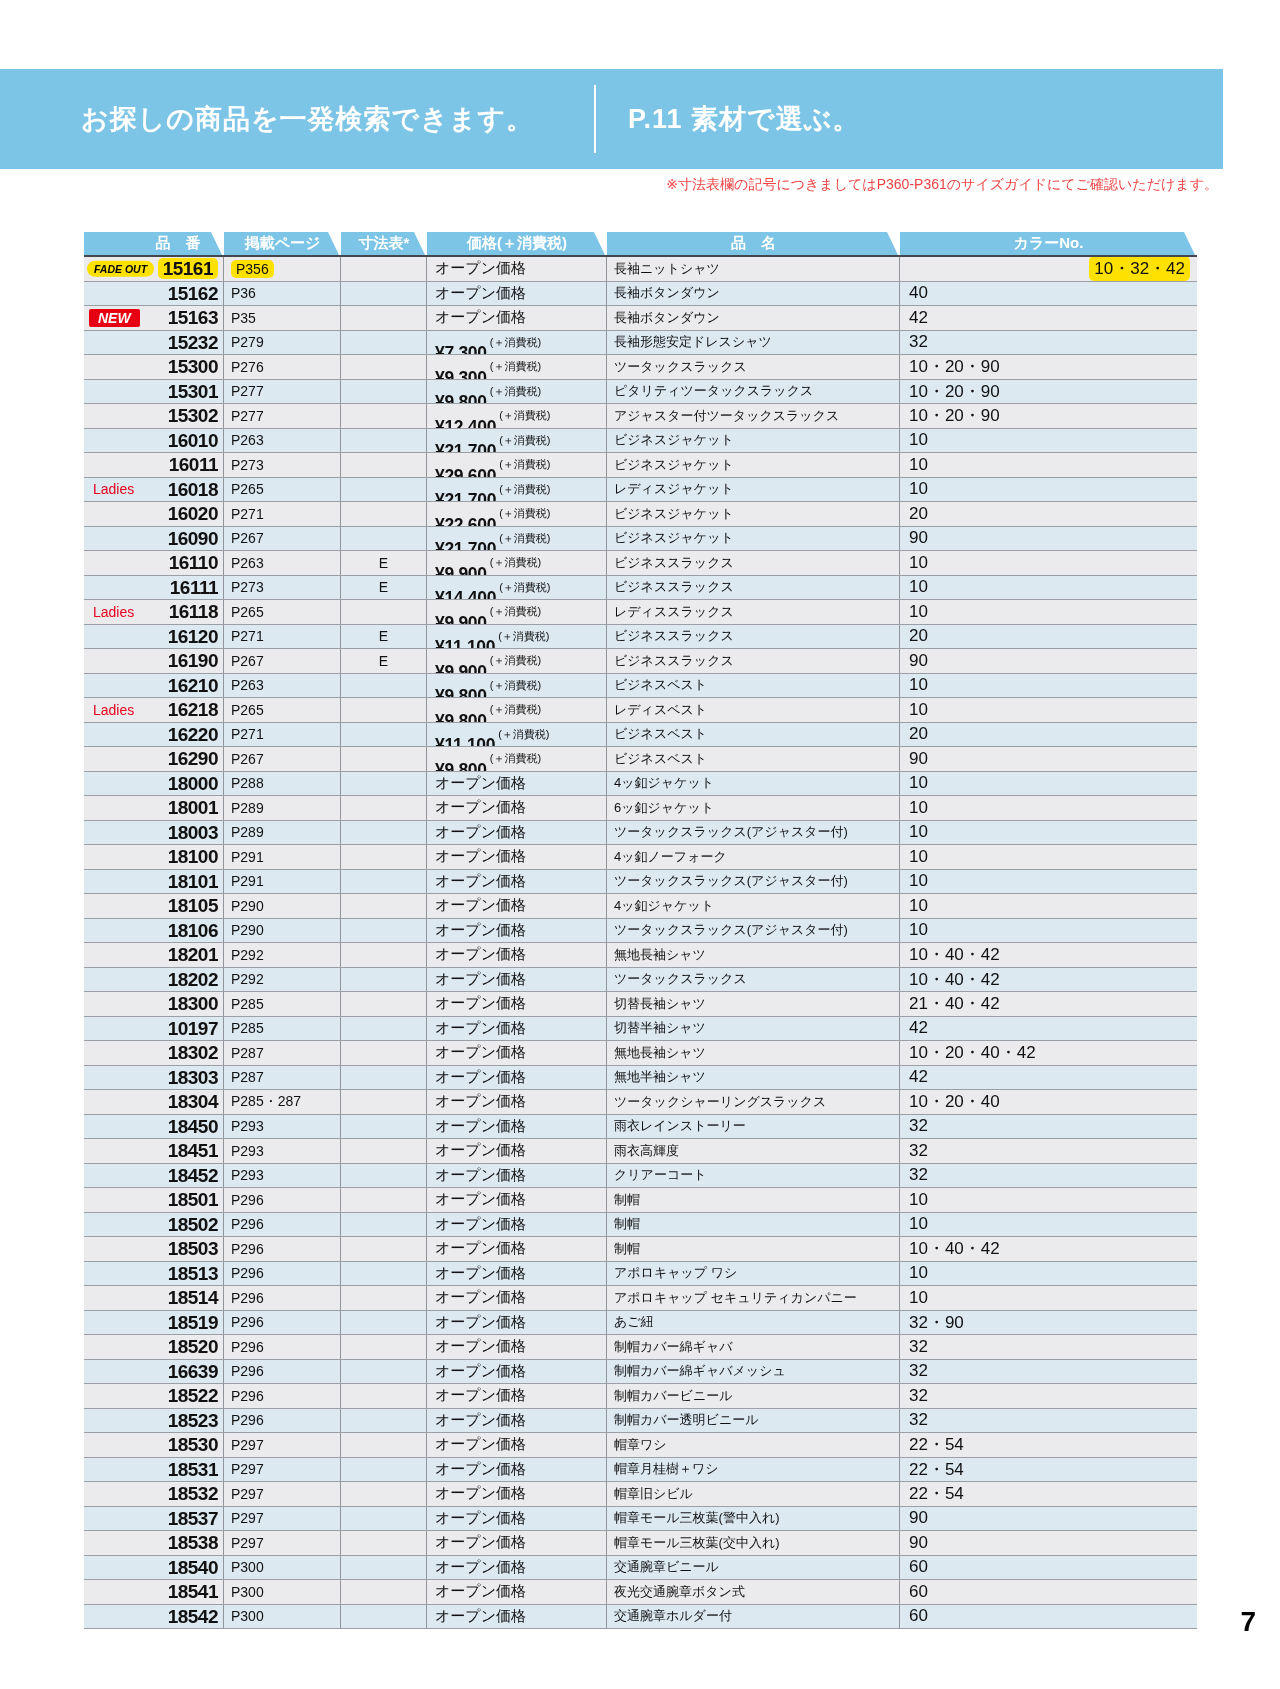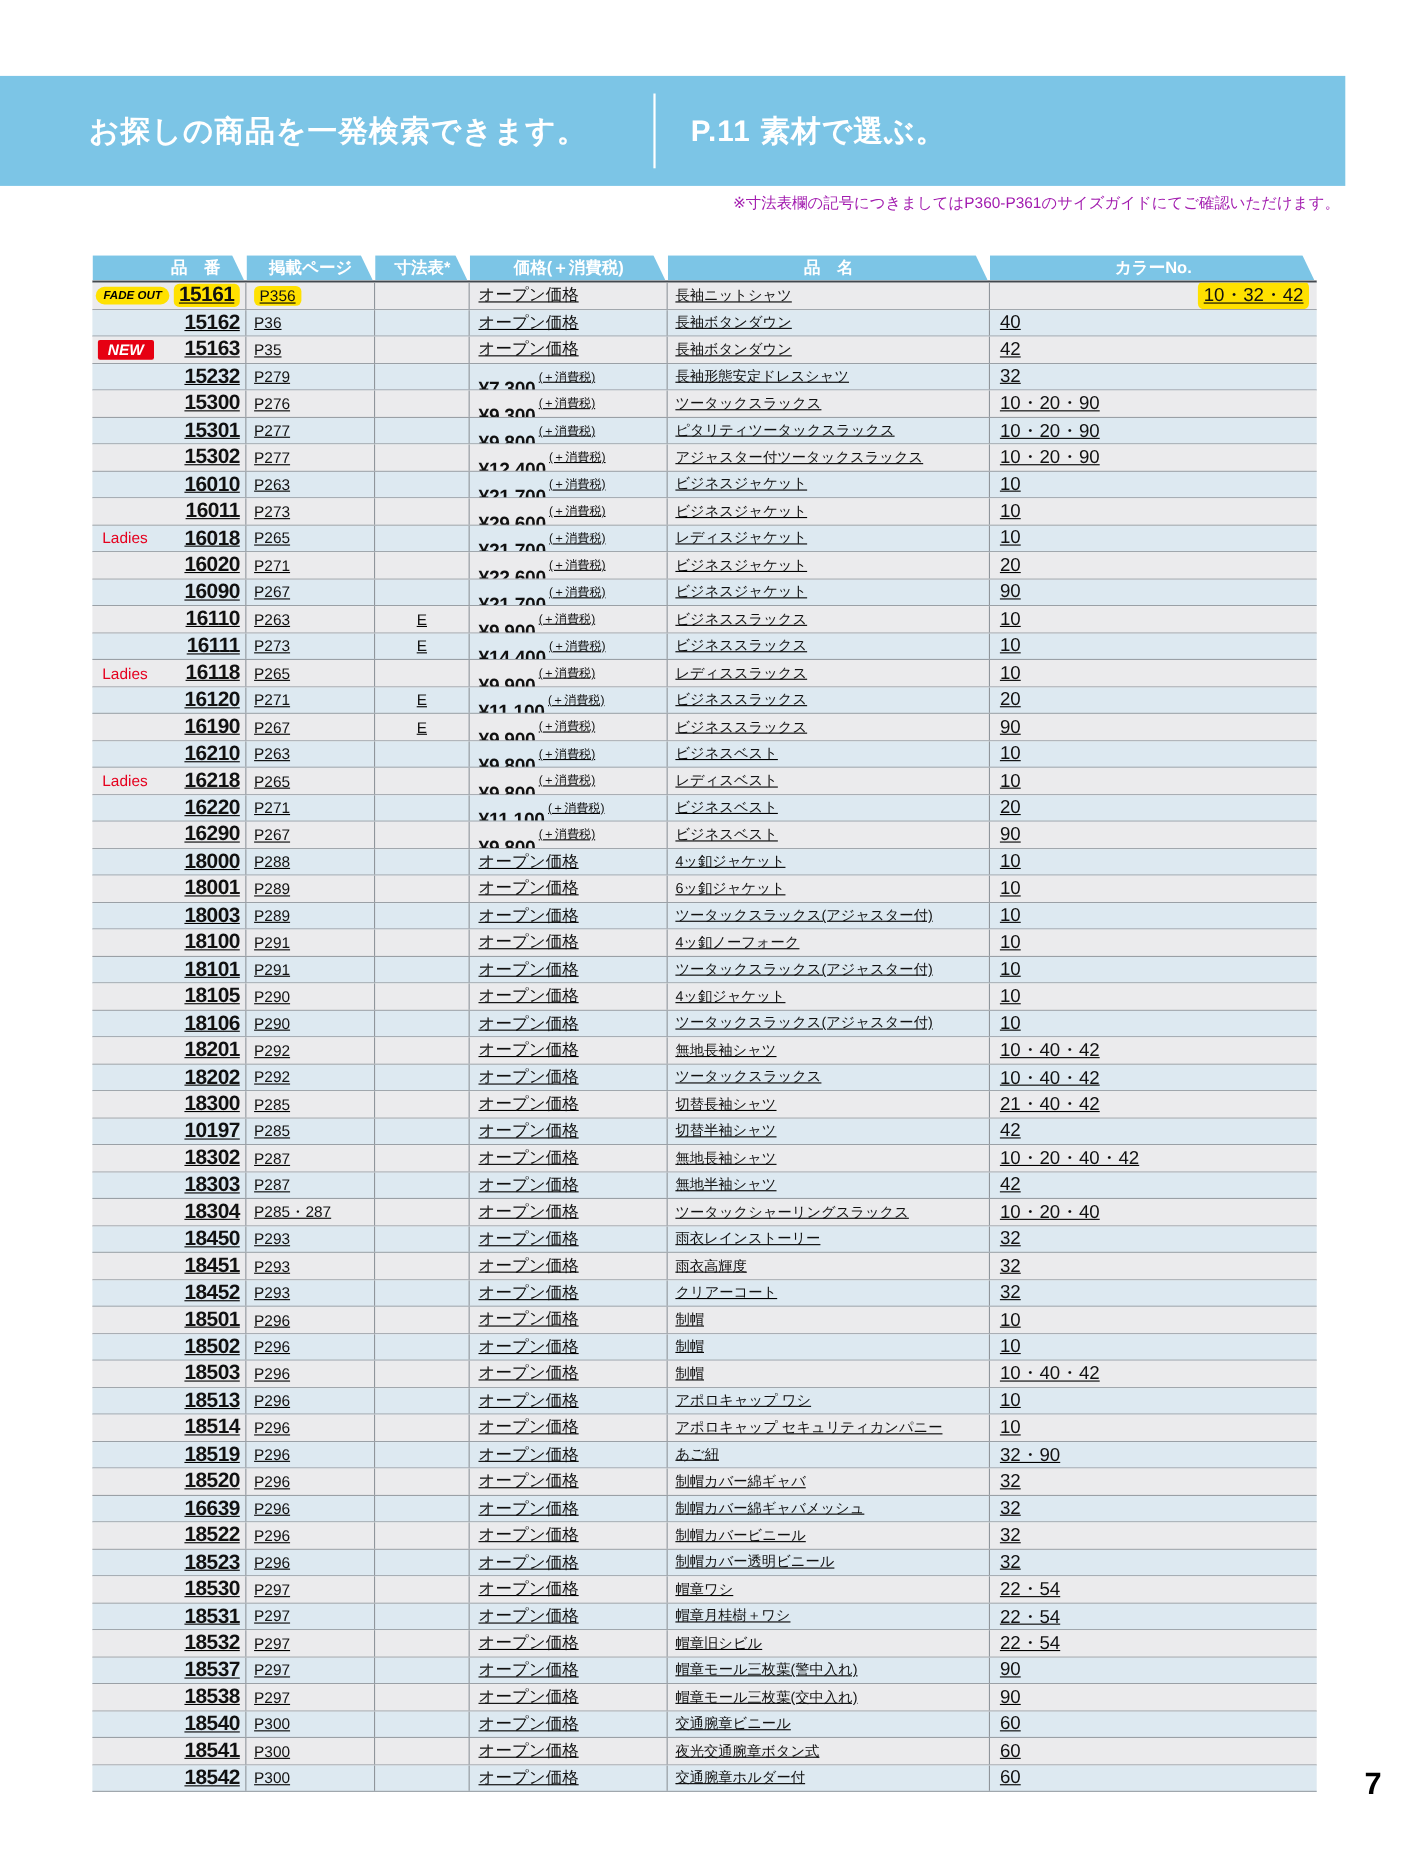--- a/index.html
+++ b/index.html
@@ -16,32 +16,32 @@
 
   
   .banner{position:absolute;left:0;top:69px;width:1223px;height:100px;background:var(--blue);}
   .banner .t1{position:absolute;left:81px;top:50%;transform:translateY(-50%);
     color:#fff;font-weight:bold;font-size:27px;letter-spacing:1px;white-space:nowrap;}
   .banner .vdiv{position:absolute;left:594px;top:16px;width:2px;height:68px;background:#fff;}
   .banner .t2{position:absolute;left:628px;top:50%;transform:translateY(-50%);
     color:#fff;font-weight:bold;font-size:27px;letter-spacing:1px;white-space:nowrap;}
 
   
-  .note{position:absolute;top:176px;right:62px;font-size:14px;color:#a21caf;letter-spacing:0;white-space:nowrap;}
+  .note{position:absolute;top:176px;right:62px;font-size:14px;color:#ef4444;letter-spacing:0;white-space:nowrap;}
 
   
   .ptable{position:absolute;left:84px;top:232px;width:1113px;}
   .thead{display:flex;height:23px;}
   .th{background:var(--blue);color:#fff;font-weight:bold;font-size:15px;
     display:flex;align-items:center;justify-content:center;white-space:nowrap;
     clip-path:polygon(0 0, calc(100% - 13px) 0, calc(100% - 2px) 100%, 0 100%);}
   .c0{width:140px;padding-left:48px;}.c1{width:117px;}.c2{width:86px;}.c3{width:180px;}.c4{width:293px;}.c5{width:297px;}
 
   .tbody{border-top:2px solid #43484e;}
-  .tr{display:flex;height:24.5px;border-bottom:1px solid #9aa0a6;text-decoration:underline;}
+  .tr{display:flex;height:24.5px;border-bottom:1px solid #9aa0a6;}
   .tr.odd{background:var(--row-gray);}
   .tr.even{background:var(--row-blue);}
 
   .td{display:flex;align-items:center;overflow:hidden;white-space:nowrap;color:#111;}
   .td.b-r{border-right:1px solid #8f959b;}
 
   .num-cell{position:relative;justify-content:flex-end;padding-right:5px;}
   .numtext{font-weight:bold;font-size:19px;letter-spacing:-0.5px;line-height:1;text-align:center;}
   .badge{position:absolute;left:3px;top:50%;transform:translateY(-50%);line-height:1;}
   .badge-fadeout{background:var(--yellow);color:#000;font-weight:bold;font-style:italic;

